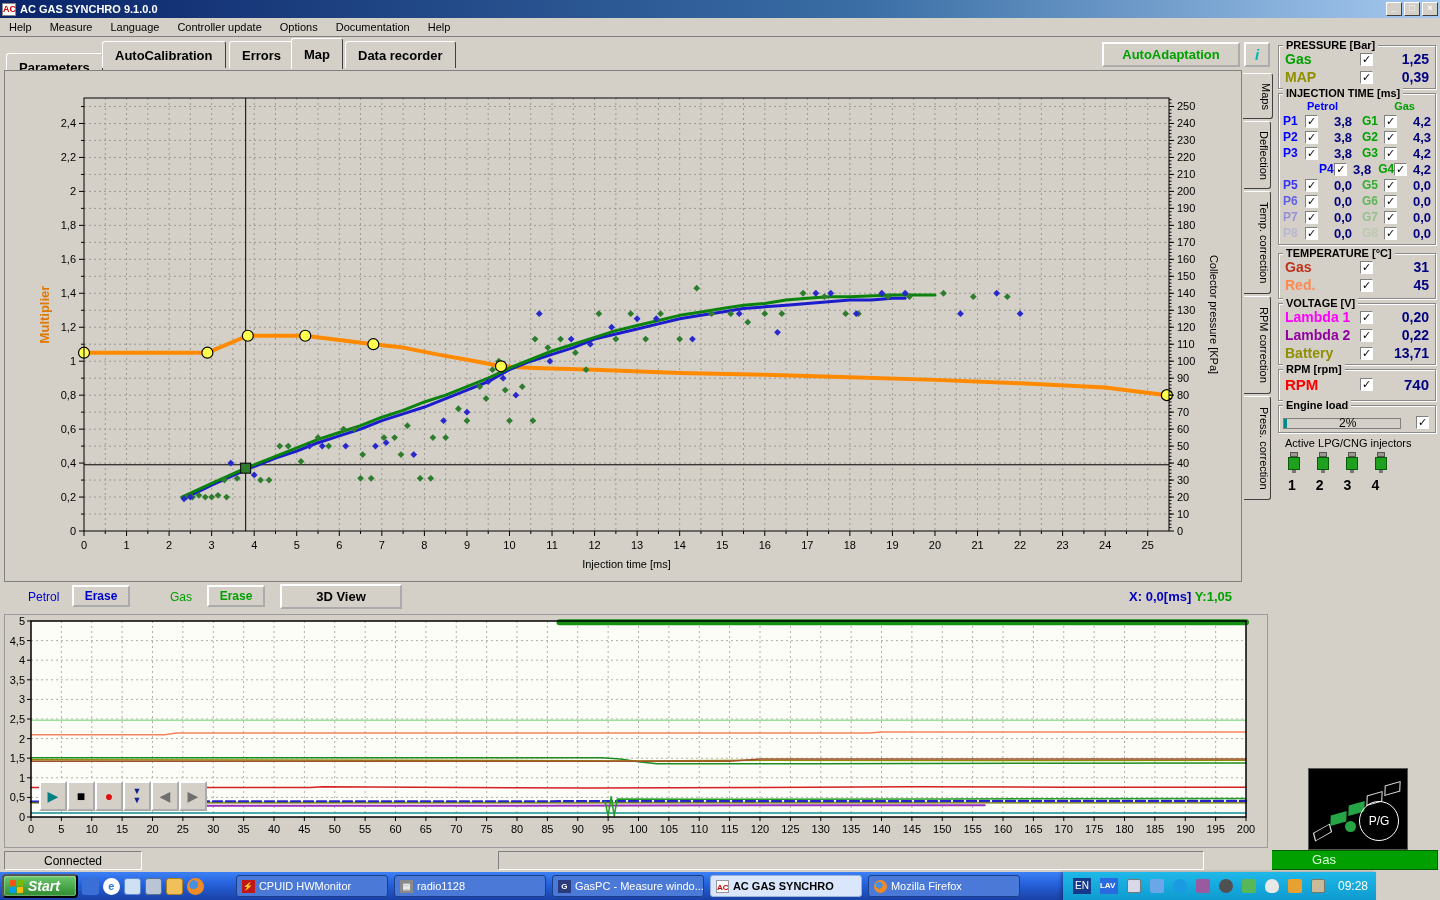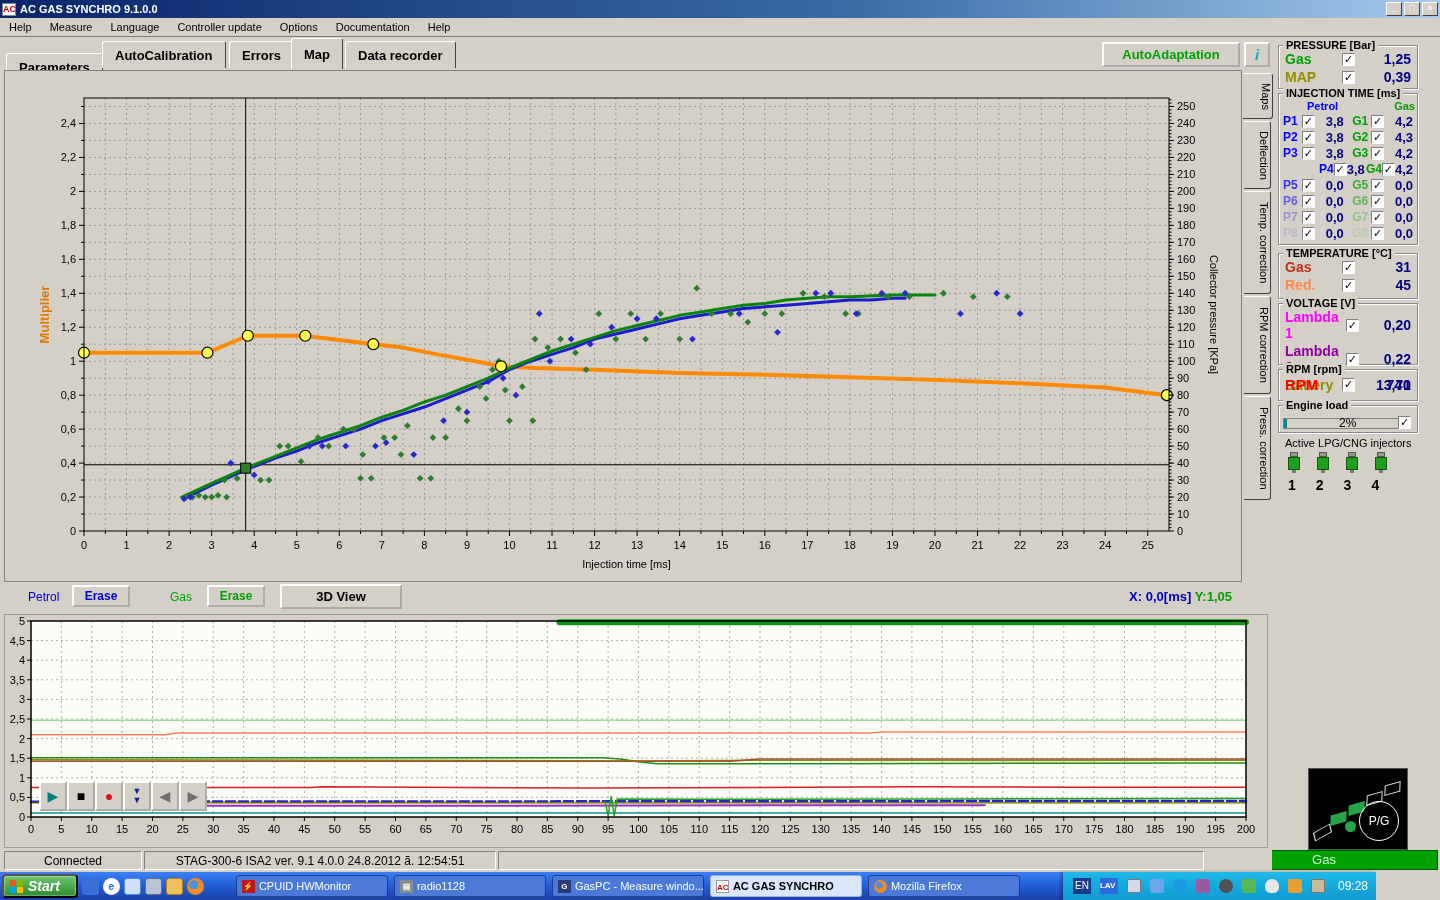--- a/index.html
+++ b/index.html
@@ -44,21 +44,21 @@
   #xy-readout { position:absolute; right:10px; top:7px; font-size:13px; font-weight:bold; }
   
   #side-tabs { position:absolute; left:1243px; top:70px; width:30px; height:512px; background:#d4d0c8; }
   .vtab { position:absolute; left:1px; width:27px; background:#d4d0c8;
     border:1px solid; border-color:#fff #404040 #404040 #fff; border-left:none;
     border-radius:0 3px 3px 0; writing-mode:vertical-rl; text-align:center;
     font-size:11px; padding:4px 0; }
   .vtab.active { left:0; width:30px; font-weight:normal; z-index:2; }
   
   #sidebar { position:absolute; left:1276px; top:37px; width:162px; height:577px; background:#d4d0c8; }
-  .group { position:absolute; left:2px; width:140px; border:1px solid #8a8a8a;
+  .group { position:absolute; left:2px; width:158px; border:1px solid #8a8a8a;
     box-shadow:inset 1px 1px 0 #ffffff, 1px 1px 0 #ffffff; }
   .group-title { position:absolute; top:-7px; left:4px; background:#d4d0c8;
     padding:0 3px; font-weight:bold; font-size:11px; white-space:nowrap; }
   .grow { display:flex; align-items:center; padding:1px 6px; }
   .grow .lbl { font-weight:bold; font-size:14px; }
   .grow .val { margin-left:auto; font-weight:bold; font-size:14px; color:#000080; }
   .cb { width:13px; height:13px; background:#fff; border:1px solid;
     border-color:#808080 #fff #fff #808080; font-size:11px; line-height:11px;
     text-align:center; color:#000; flex:none; }
   .grow .cb { margin-left:auto; }
@@ -1047,21 +1047,20 @@
       <span>▼</span>
       <span>▼</span>
     </button>
     <button class="pb-btn pb-nav">◀</button>
     <button class="pb-btn pb-nav">▶</button>
   </div>
 </div>
 
 <div id="statusbar">
   <span class="status-panel" style="left:4px;width:138px;text-align:center;">Connected</span>
-  <span class="status-panel" style="left:144px;width:352px;text-align:center;">STAG-300-6 ISA2   ver. 9.1  4.0.0    24.8.2012 ã. 12:54:51</span>
   <span class="status-panel" style="left:498px;width:706px;"></span>
 </div>
 
 <div id="taskbar">
   <button id="start-btn">
     <span class="winflag">
       <i style="background:#f65314;"></i>
         <i style="background:#7cbb00;"></i>
       <i style="background:#00a1f1;"></i>
         <i style="background:#ffbb00;"></i>

